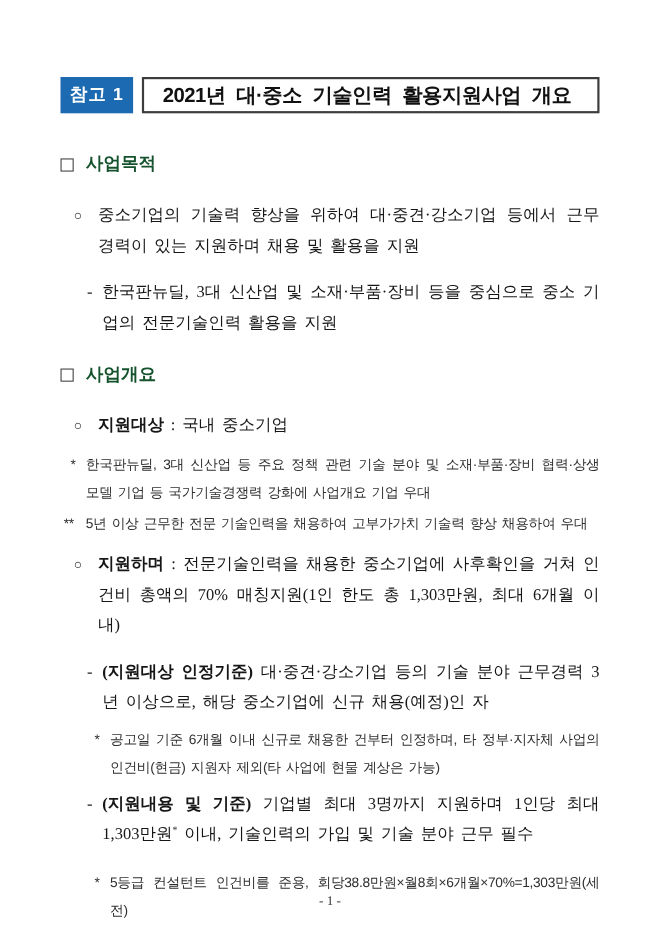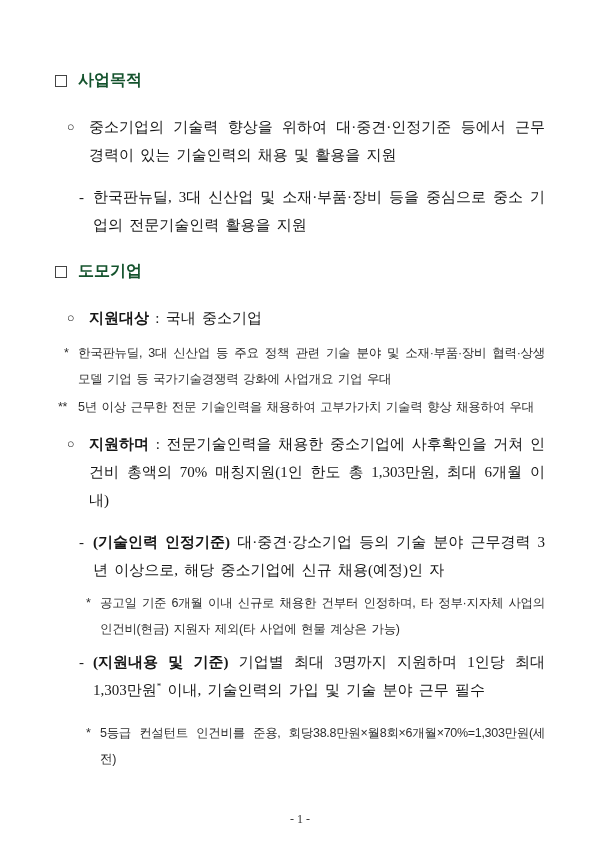--- a/index.html
+++ b/index.html
@@ -101,39 +101,43 @@
     text-align:center;
     font-size:12px; color:#333;
     font-family:"Liberation Serif", serif;
   }
 </style>
 </head>
 <body>
 
 <div class="page">
 
+  <div class="doc-header">
+    <div class="badge">참고 1</div>
+    <div class="title-box">2021년 대·중소 기술인력 활용지원사업 개요</div>
+  </div>
 
   <div class="section-heading">
     <span class="sq-icon"></span>
     <span>사업목적</span>
   </div>
 
   <div class="item circle mb14">
     <span class="marker">○</span>
-    <div class="content">중소기업의 기술력 향상을 위하여 대·중견·인정기준 등에서 근무 경력이 있는 기술인력의 채용 및 활용을 지원</div>
+    <div class="content">중소기업의 기술력 향상을 위하여 대·중견·강소기업 등에서 근무 경력이 있는 지원하며 채용 및 활용을 지원</div>
   </div>
 
   <div class="item dash mb22">
     <span class="marker">-</span>
     <div class="content">한국판뉴딜, 3대 신산업 및 소재·부품·장비 등을 중심으로 중소 기업의 전문기술인력 활용을 지원</div>
   </div>
 
   <div class="section-heading second">
     <span class="sq-icon"></span>
-    <span>도모기업</span>
+    <span>사업개요</span>
   </div>
 
   <div class="item circle mb8">
     <span class="marker">○</span>
     <div class="content">
       <span class="b">지원대상</span><span> : </span><span>국내 중소기업</span>
     </div>
   </div>
 
   <div class="note lvl1 mb2">
@@ -149,21 +153,21 @@
   <div class="item circle mb14">
     <span class="marker">○</span>
     <div class="content">
       <span class="b">지원하며</span><span> : </span><span>전문기술인력을 채용한 중소기업에 사후확인을 거쳐 인건비 총액의 70% 매칭지원(1인 한도 총 1,303만원, 최대 6개월 이내)</span>
     </div>
   </div>
 
   <div class="item dash mb6">
     <span class="marker">-</span>
     <div class="content">
-      <span class="b">(기술인력 인정기준)</span><span> 대·중견·강소기업 등의 기술 분야 근무경력 3년 이상으로, 해당 중소기업에 신규 채용(예정)인 자</span>
+      <span class="b">(지원대상 인정기준)</span><span> 대·중견·강소기업 등의 기술 분야 근무경력 3년 이상으로, 해당 중소기업에 신규 채용(예정)인 자</span>
     </div>
   </div>
 
   <div class="note lvl2 mb6">
     <span class="marker">*</span>
     <div class="content">공고일 기준 6개월 이내 신규로 채용한 건부터 인정하며, 타 정부·지자체 사업의 인건비(현금) 지원자 제외(타 사업에 현물 계상은 가능)</div>
   </div>
 
   <div class="item dash mb16">
     <span class="marker">-</span>

